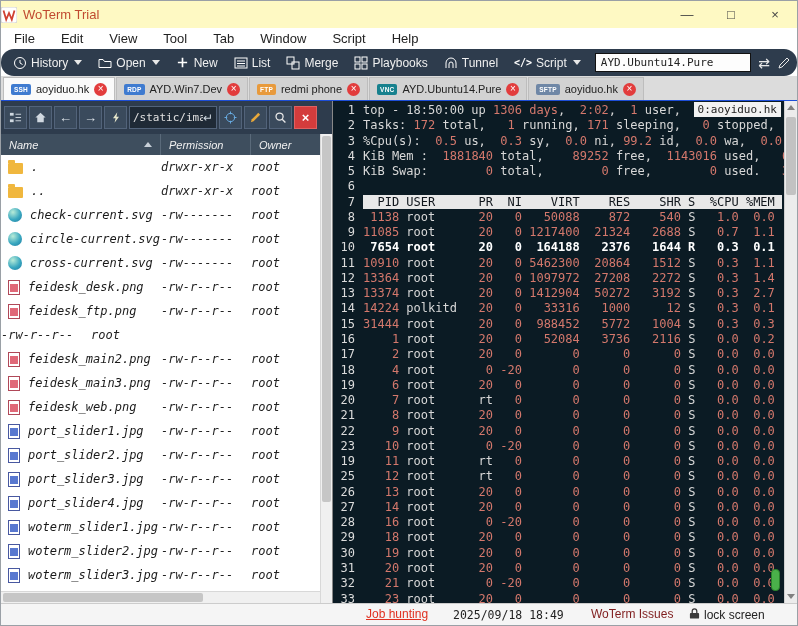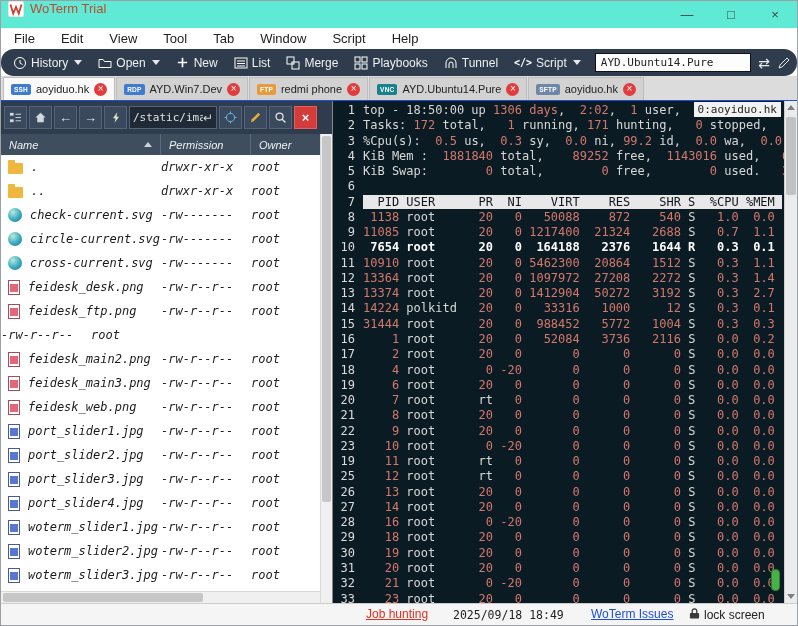--- a/index.html
+++ b/index.html
@@ -1,21 +1,21 @@
 <!DOCTYPE html>
 <html><head>
 <meta charset="utf-8">
 <style>
   * { box-sizing: border-box; margin: 0; padding: 0; }
   html,body { width: 798px; height: 626px; overflow: hidden; }
   body { font-family: "Liberation Sans", sans-serif; background: #fff; }
   .window { width: 798px; height: 626px; border: 1px solid #9aa0a6; display: flex; flex-direction: column; background:#fff; }
 
   
-  .titlebar { height: 27px; display: flex; align-items: flex-start; background: #5eead4; padding-left: 7px; flex: 0 0 27px; }
+  .titlebar { height: 27px; display: flex; align-items: center; background: #fef9c3; flex: 0 0 27px; }
   .app-title { color: #c04a30; font-size: 13px; margin-left: 6px; }
   .win-controls { margin-left: auto; display: flex; height: 100%; }
   .win-btn { width: 44px; display: flex; align-items: center; justify-content: center; color: #444; font-size: 13px; cursor: default; }
 
   
   .menubar { height: 21px; display: flex; align-items: center; background: #fff; font-size: 13px; color: #222; flex: 0 0 21px; }
   .menu-item { padding: 0 13px; height: 100%; display: flex; align-items: center; }
 
   
   .toolbar { height: 27px; background: #2e3c4d; display: flex; align-items: center; padding: 0 6px; gap: 4px; flex: 0 0 27px; border-radius: 13px; }
@@ -92,21 +92,21 @@
   .ts-arrow-down { border-left: 4px solid transparent; border-right: 4px solid transparent; border-top: 5px solid #808080; width: 0; height: 0; }
   .ts-track { flex: 1; position: relative; }
   .ts-thumb { position: absolute; top: 3px; left: 1px; width: 10px; height: 78px; background: #c2c2c2; border-radius: 2px; }
   .ts-bottom { margin-top: auto; }
 
   
   .statusbar { height: 22px; background: #f5f5f5; border-top: 1px solid #cccccc; position: relative; font-size: 12px; flex: 0 0 22px; }
   .sb-item { position: absolute; top: 3px; white-space: nowrap; }
   .sb-job { left: 365px; color: #e03020; text-decoration: underline; }
   .sb-date { left: 452px; color: #222; font-family: "DejaVu Sans Mono", monospace; font-size: 11.5px; top: 4px; }
-  .sb-issues { left: 590px; color: #1d4ed8; text-decoration: underline; }
+  .sb-issues { left: 590px; color: #7f1d1d; }
   .sb-lock { left: 688px; display: flex; align-items: center; gap: 4px; color: #222; }
 </style>
 </head>
 <body>
 
 <div class="window">
 
   <div class="titlebar">
     <span class="tb-icon" style="width:16px;height:16px;">
       <svg width="16" height="16" viewBox="0 0 16 16">
@@ -452,21 +452,21 @@
 
     <div class="terminal" id="terminal">
       <span class="session-badge">0:aoyiduo.hk</span>
       <span class="green-pill"></span>
     <div class="tline">
           <span class="lnum">1</span>
           <span class="ltext"><span class="c-w">top - 18:50:00 up </span><span class="c-o">1306 days</span><span class="c-w">,  </span><span class="c-o">2:02</span><span class="c-w">,  </span><span class="c-o">1 </span><span class="c-w">user,  lo</span></span>
         </div>
         <div class="tline">
           <span class="lnum">2</span>
-          <span class="ltext"><span class="c-w">Tasks: </span><span class="c-o">172 </span><span class="c-w">total,   </span><span class="c-o">1 </span><span class="c-w">running, </span><span class="c-o">171 </span><span class="c-w">hunting,   </span><span class="c-o">0 </span><span class="c-w">stopped,</span></span>
+          <span class="ltext"><span class="c-w">Tasks: </span><span class="c-o">172 </span><span class="c-w">total,   </span><span class="c-o">1 </span><span class="c-w">running, </span><span class="c-o">171 </span><span class="c-w">sleeping,   </span><span class="c-o">0 </span><span class="c-w">stopped,</span></span>
         </div>
         <div class="tline">
           <span class="lnum">3</span>
           <span class="ltext"><span class="c-w">%Cpu(s):  </span><span class="c-o">0.5 </span><span class="c-w">us,  </span><span class="c-o">0.3 </span><span class="c-w">sy,  </span><span class="c-o">0.0 </span><span class="c-w">ni, </span><span class="c-o">99.2 </span><span class="c-w">id,  </span><span class="c-o">0.0 </span><span class="c-w">wa,  </span><span class="c-o">0.0 </span></span>
         </div>
         <div class="tline">
           <span class="lnum">4</span>
           <span class="ltext"><span class="c-w">KiB Mem :  </span><span class="c-o">1881840 </span><span class="c-w">total,    </span><span class="c-o">89252 </span><span class="c-w">free,  </span><span class="c-o">1143016 </span><span class="c-w">used,   </span><span class="c-o">64</span></span>
         </div>
         <div class="tline">

